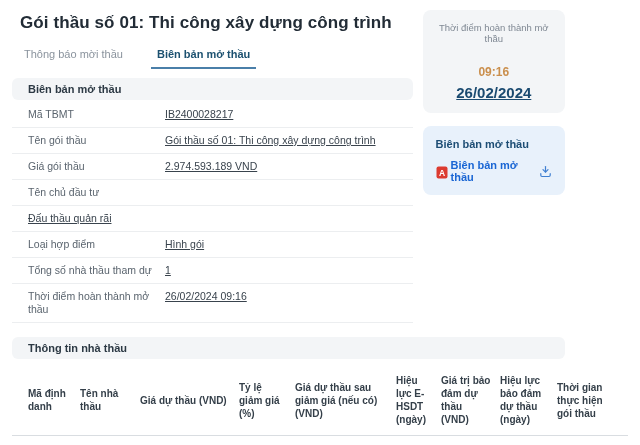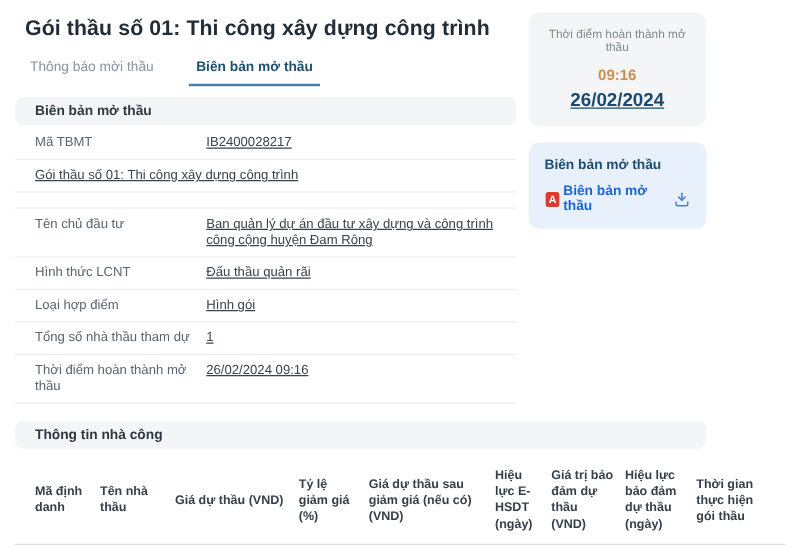--- a/index.html
+++ b/index.html
@@ -65,21 +65,21 @@
   .info-value { flex: 1; color: #39434d; text-decoration: underline; }
 
   
   .time-card {
     background: #f3f5f7;
     border-radius: 8px;
     padding: 12px 8px;
     text-align: center;
   }
   .time-card .tc-label { font-size: 9.5px; color: #7f8893; }
-  .time-card .tc-time { margin-top: 9px; font-size: 12px; font-weight: bold; color: #ca8f4d; }
+  .time-card .tc-time { margin-top: 21px; font-size: 12px; font-weight: bold; color: #ca8f4d; }
   .time-card .tc-date { margin-top: 5px; font-size: 15px; font-weight: bold; color: #1a4a70; text-decoration: underline; }
 
   .dl-card {
     margin-top: 13px;
     background: #e8f1fb;
     border-radius: 8px;
     padding: 12px 13px;
   }
   .dl-card .dc-title { font-size: 11px; font-weight: bold; color: #1d4d74; }
   .dl-row { margin-top: 9px; display: flex; align-items: center; }
@@ -124,30 +124,31 @@
       <div class="section-bar">
         <span>Biên bản mở thầu</span>
       </div>
 
       <div class="info-list">
         <div class="info-row">
           <span class="info-label">Mã TBMT</span>
           <span class="info-value">IB2400028217</span>
         </div>
         <div class="info-row">
+          <span class="info-label">Tên gói thầu</span>
           <span class="info-value">Gói thầu số 01: Thi công xây dựng công trình</span>
         </div>
         <div class="info-row">
+          <span class="info-label">Giá gói thầu</span>
+          <span class="info-value">2.974.593.189 VND</span>
         </div>
         <div class="info-row">
           <span class="info-label">Tên chủ đầu tư</span>
-          <span class="info-value">Ban quản lý dự án đầu tư xây dựng và công trình công cộng huyện Đam Rông</span>
-        </div>
-        <div class="info-row">
-          <span class="info-label">Hình thức LCNT</span>
+        </div>
+        <div class="info-row">
           <span class="info-value">Đấu thầu quản rãi</span>
         </div>
         <div class="info-row">
           <span class="info-label">Loại hợp điểm</span>
           <span class="info-value">Hình gói</span>
         </div>
         <div class="info-row">
           <span class="info-label">Tổng số nhà thầu tham dự</span>
           <span class="info-value">1</span>
         </div>
@@ -182,21 +183,21 @@
                 <path d="M1.8 8.7v1.6a1.2 1.2 0 0 0 1.2 1.2h7a1.2 1.2 0 0 0 1.2-1.2V8.7"></path>
               </svg>
           </span>
         </div>
       </div>
     </div>
   </div>
 
   <div class="bottom">
     <div class="section-bar">
-      <span>Thông tin nhà công</span>
+      <span>Thông tin nhà thầu</span>
     </div>
 
     <table class="contractor">
       <colgroup>
         <col style="width:68px">
           <col style="width:60px">
           <col style="width:99px">
         <col style="width:56px">
           <col style="width:101px">
           <col style="width:45px">

